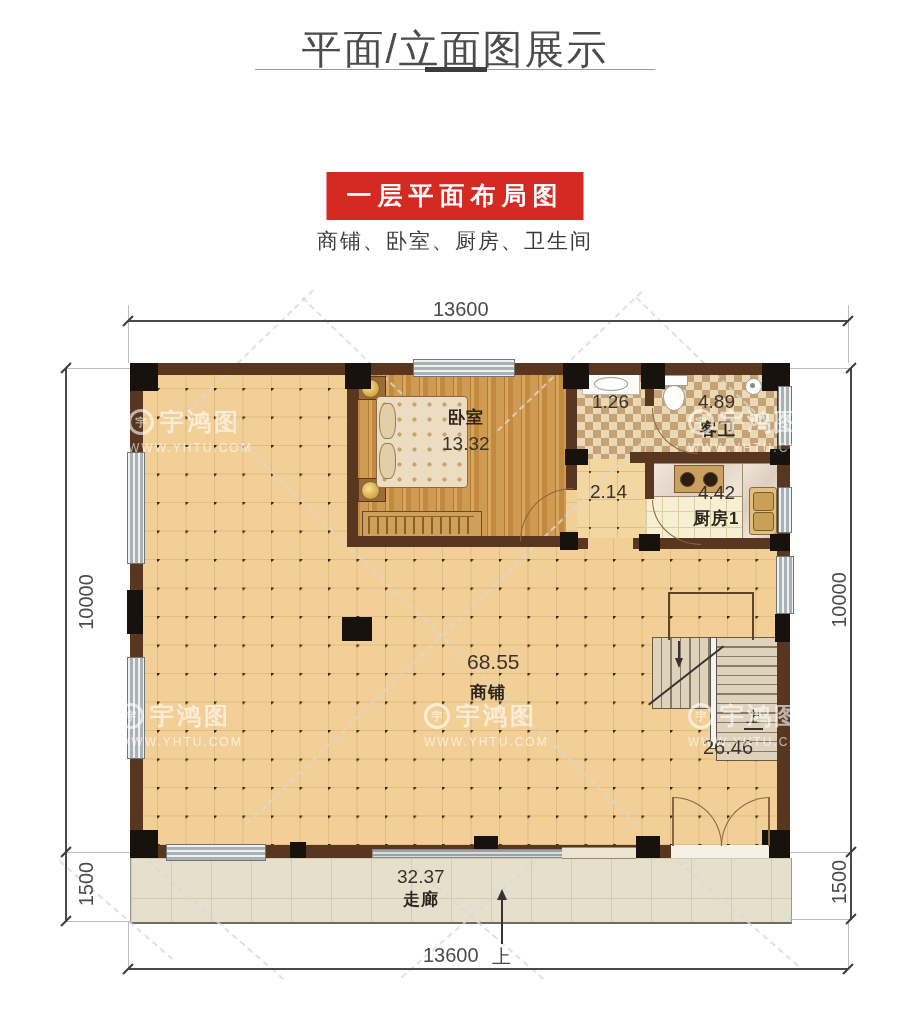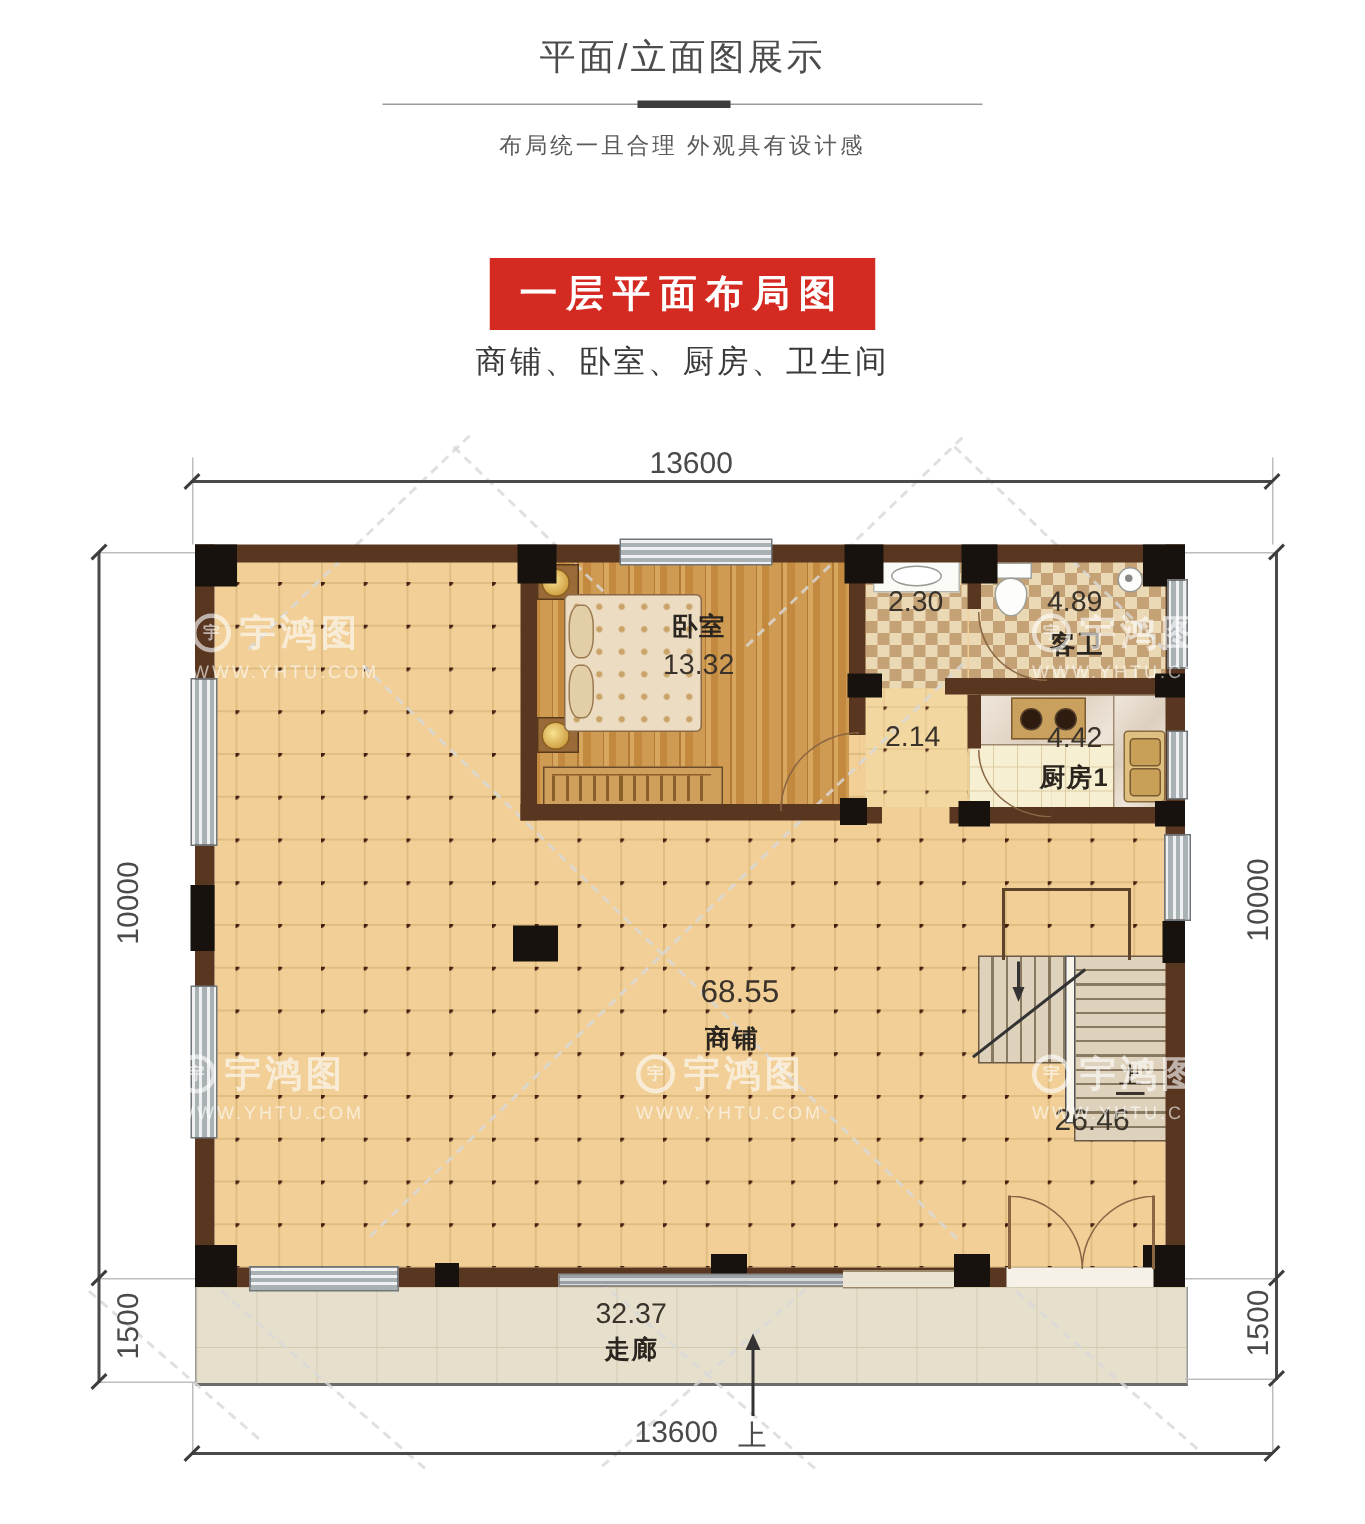--- a/index.html
+++ b/index.html
@@ -1,21 +1,21 @@
 <!DOCTYPE html>
 <html><head>
 <meta charset="utf-8">
 <style>
   html,body{margin:0;padding:0;background:#fff;}
   .page{position:relative;width:910px;height:1016px;background:#fff;overflow:hidden;
         font-family:"Liberation Sans",sans-serif;}
   .abs{position:absolute;}
 
   
-  .title{left:0;right:0;top:22px;text-align:center;font-size:24px;color:#4c4c4c;letter-spacing:2px;}
+  .title{left:0;right:0;top:22px;text-align:center;font-size:40px;color:#4c4c4c;letter-spacing:2px;}
   .divider{left:255px;top:69px;width:400px;height:1px;background:#9a9a9a;}
   .divider-bold{left:425px;top:67px;width:62px;height:5px;background:#3d3d3d;}
   .subtitle{left:0;right:0;top:88px;text-align:center;font-size:15px;color:#5a5a5a;letter-spacing:2px;}
   .banner{left:50%;top:172px;transform:translateX(-50%);background:#d42a22;color:#fff;
           font-family:"DejaVu Serif",serif;font-weight:bold;font-size:25px;letter-spacing:6px;
           padding:7px 20px 8px 20px;}
   .roomsline{left:0;right:0;top:227px;text-align:center;font-size:21px;color:#3a3a3a;letter-spacing:2px;}
 
   
   .shop-floor{background-color:#f1cf97;
@@ -100,21 +100,20 @@
   .wm .url{font-size:12px;letter-spacing:2px;margin-top:3px;}
 </style>
 </head>
 <body>
 
 <div class="page">
 
   <div class="abs title">平面/立面图展示</div>
   <div class="abs divider"></div>
   <div class="abs divider-bold"></div>
-  <div class="abs subtitle">布局统一且合理 外观具有设计感</div>
   <div class="abs banner">一层平面布局图</div>
   <div class="abs roomsline">商铺、卧室、厨房、卫生间</div>
 
   <div class="abs" style="left:0;top:0;width:910px;height:1016px;">
 
     <div class="abs shop-floor" style="left:143px;top:374px;width:634px;height:471px;"></div>
     <div class="abs corridor-floor" style="left:130px;top:858px;width:660px;height:64px;"></div>
     <div class="abs wood-floor" style="left:352px;top:374px;width:214px;height:164px;"></div>
     <div class="abs checker-floor" style="left:577px;top:374px;width:68px;height:85px;"></div>
     <div class="abs checker-floor" style="left:646px;top:374px;width:131px;height:82px;"></div>
@@ -217,21 +216,21 @@
     <div class="abs arc" style="left:652px;top:408px;width:45px;height:45px;border-bottom:1.5px solid #8a6544;border-left:1.5px solid #8a6544;border-bottom-left-radius:100%;"></div>
     <div class="abs arc" style="left:652px;top:500px;width:48px;height:44px;border-bottom:1.5px solid #8a6544;border-left:1.5px solid #8a6544;border-bottom-left-radius:100%;"></div>
     <div class="abs" style="left:671px;top:845px;width:98px;height:13px;background:#f6f1e6;"></div>
     <div class="abs arc" style="left:673px;top:797px;width:48px;height:48px;border-top:1.5px solid #8a6544;border-right:1.5px solid #8a6544;border-top-right-radius:100%;"></div>
     <div class="abs arc" style="left:721px;top:797px;width:48px;height:48px;border-top:1.5px solid #8a6544;border-left:1.5px solid #8a6544;border-top-left-radius:100%;"></div>
     <div class="abs doorline" style="left:672px;top:797px;width:2px;height:49px;"></div>
     <div class="abs doorline" style="left:768px;top:797px;width:2px;height:49px;"></div>
 
     <div class="abs rname" style="left:448px;top:406px;">卧室</div>
     <div class="abs num" style="left:442px;top:433px;">13.32</div>
-    <div class="abs num" style="left:592px;top:391px;">2.30</div>
+    <div class="abs num" style="left:592px;top:391px;">1.26</div>
     <div class="abs num" style="left:698px;top:391px;">4.89</div>
     <div class="abs rname" style="left:700px;top:418px;">客卫</div>
     <div class="abs num" style="left:590px;top:481px;">2.14</div>
     <div class="abs num" style="left:698px;top:482px;">4.42</div>
     <div class="abs rname" style="left:693px;top:507px;">厨房1</div>
     <div class="abs num" style="left:467px;top:650px;font-size:21px;">68.55</div>
     <div class="abs rname" style="left:470px;top:681px;">商铺</div>
     <div class="abs num" style="left:703px;top:736px;font-size:20px;">26.46</div>
     <div class="abs uplbl" style="left:744px;top:708px;">上</div>
     <div class="abs num" style="left:397px;top:866px;">32.37</div>

